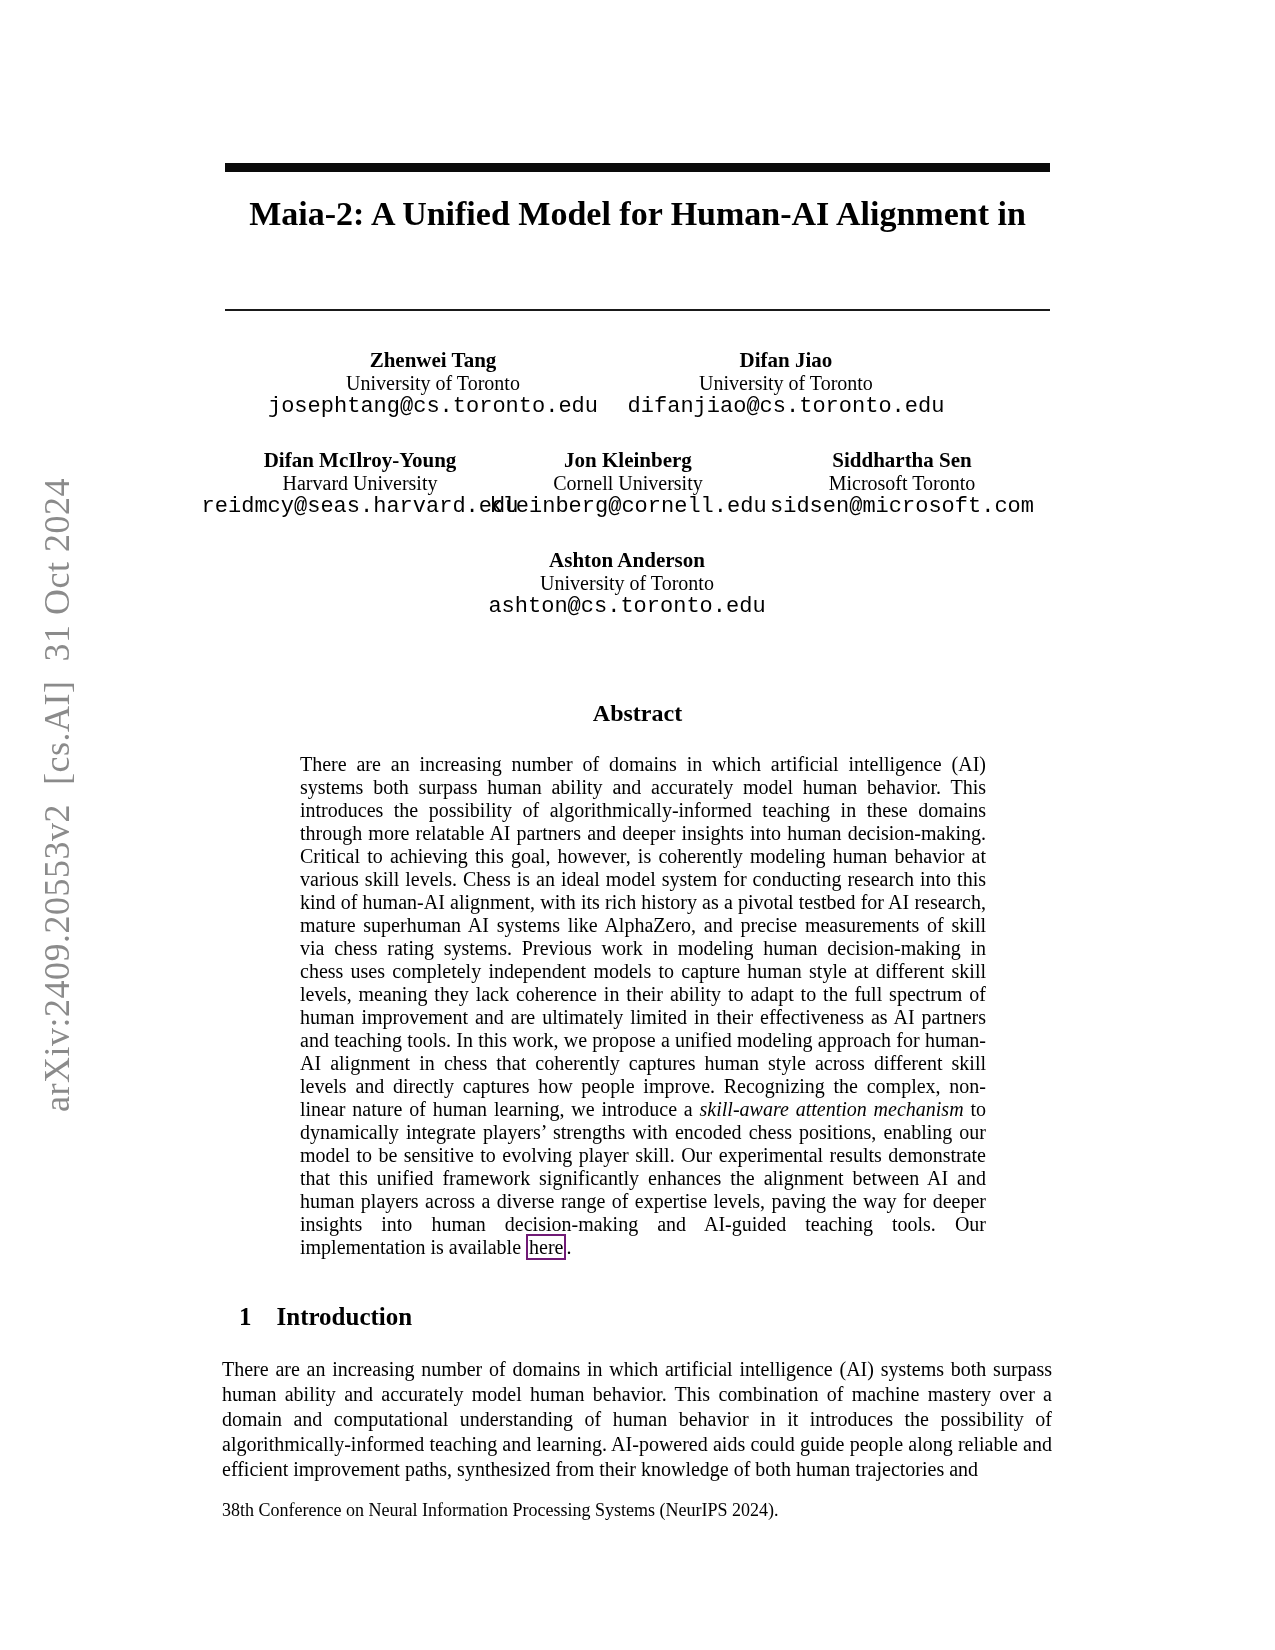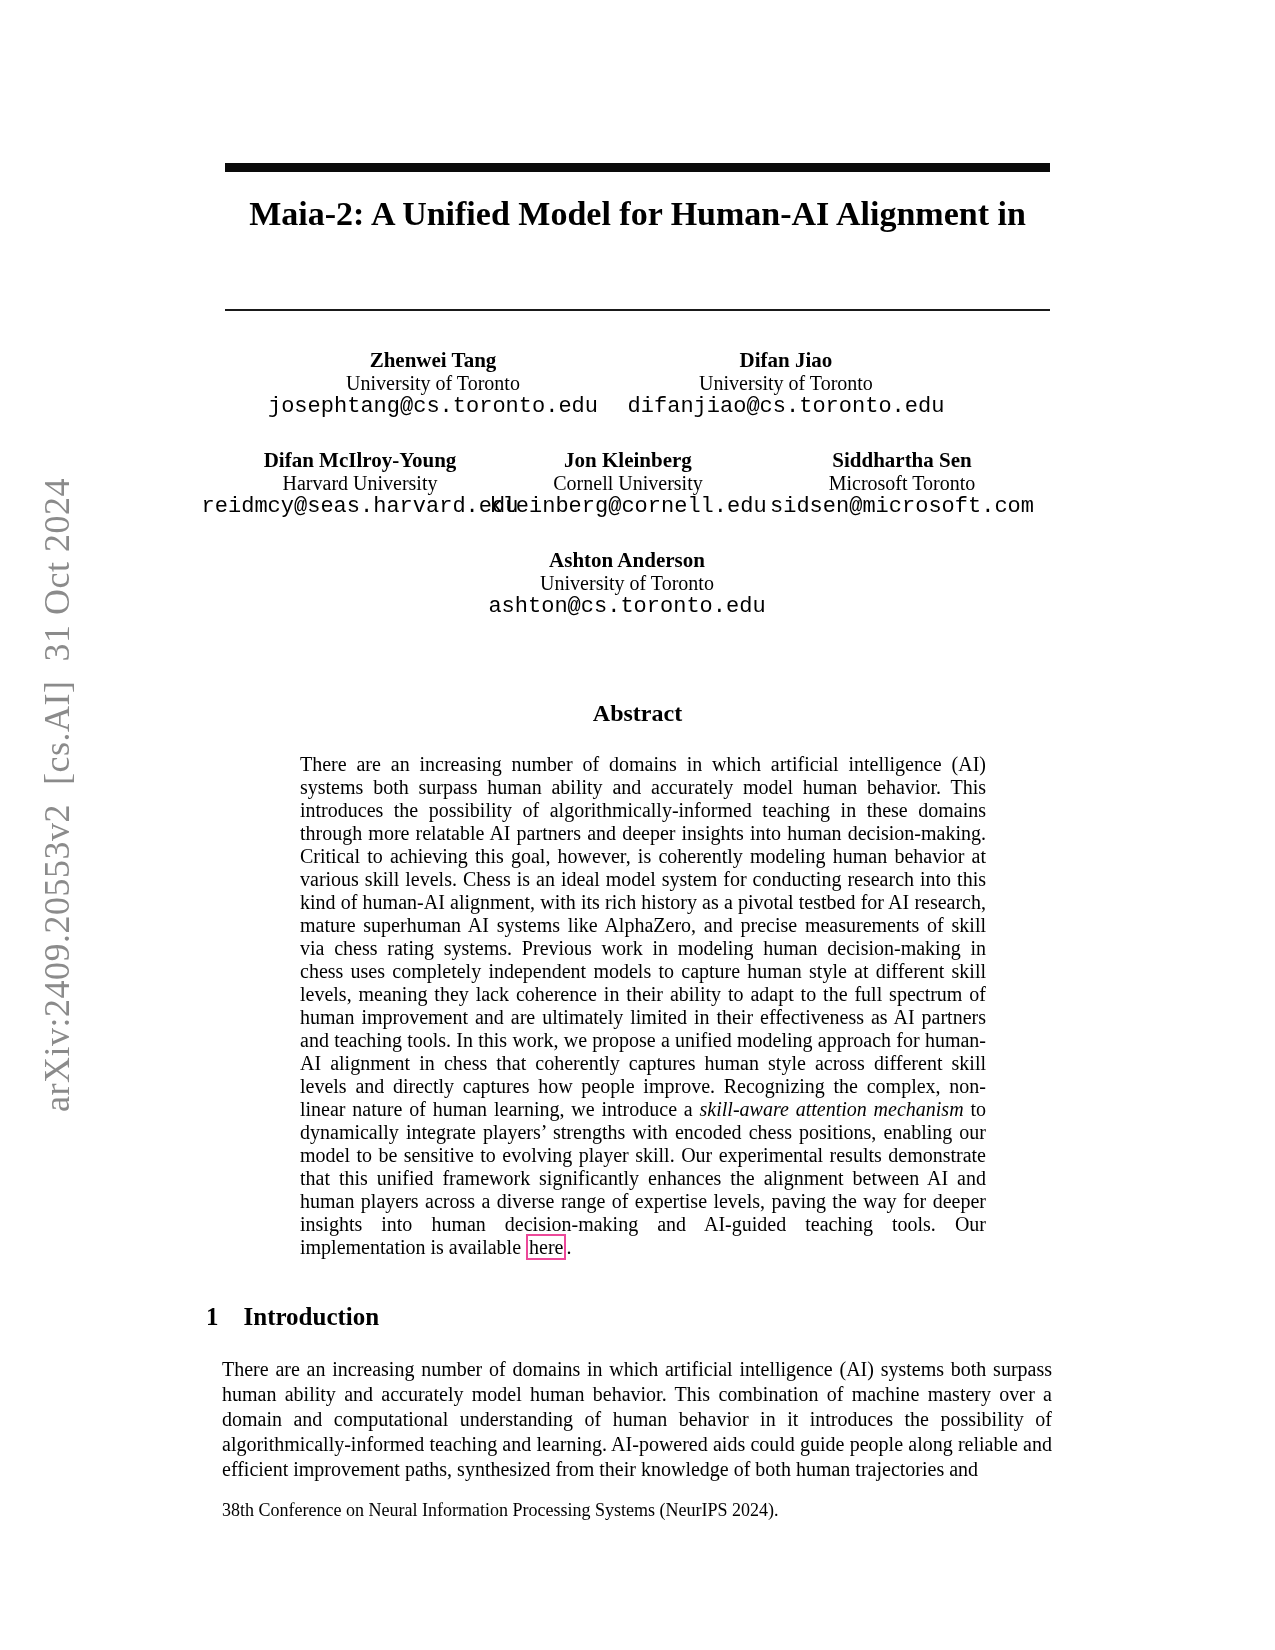--- a/index.html
+++ b/index.html
@@ -83,31 +83,31 @@
   .abstract-body {
     position: absolute;
     left: 300px; top: 753px;
     width: 686px;
     font-size: 20px;
     line-height: 23px;
     text-align: justify;
   }
   .abstract-body .italic { font-style: italic; }
   .link-boxed {
-    border: 2px solid #ec4899;
+    border: 2px solid #701a75;
     padding: 0 1px;
     color: #000;
     text-decoration: none;
     cursor: pointer;
   }
 
   
   .section-heading {
     position: absolute;
-    left: 206px; top: 1303px;
+    left: 239px; top: 1303px;
     font-weight: bold;
     font-size: 25px;
     text-align: center;
   }
   .section-heading .sec-num { display: inline-block; margin-right: 25px; }
   .intro-paragraph {
     position: absolute;
     left: 222px; top: 1357px;
     width: 830px;
     font-size: 20px;

